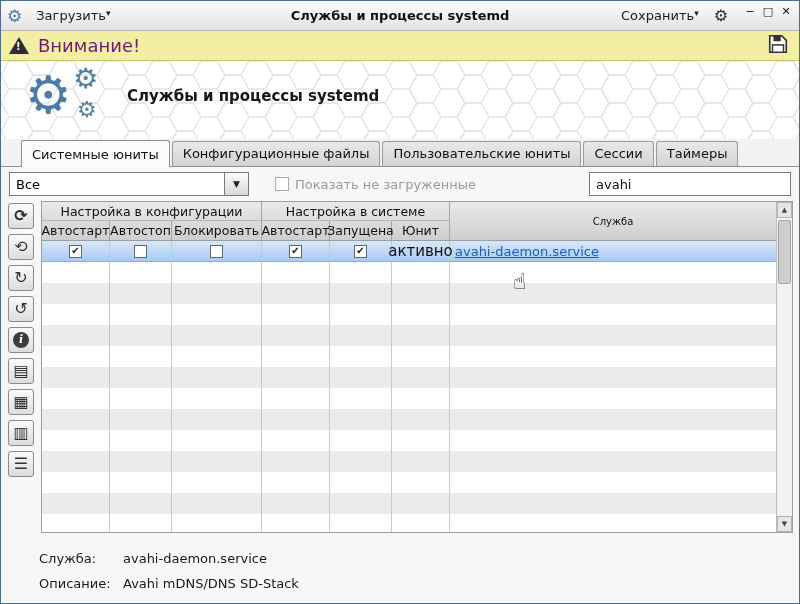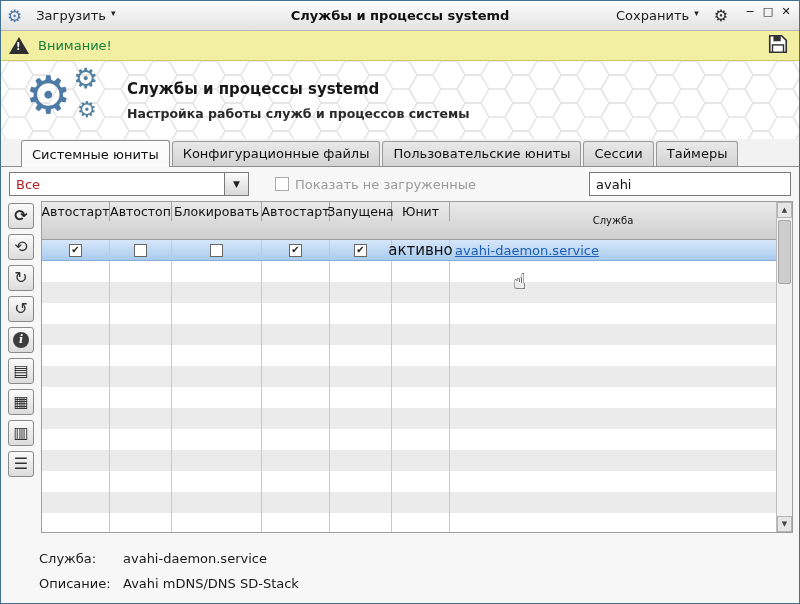--- a/index.html
+++ b/index.html
@@ -7,37 +7,37 @@
   body { width:800px; height:604px; overflow:hidden; }
 
   .window { position:relative; width:800px; height:604px; border:1px solid #46718e;
             background:#f2f2f2; display:flex; flex-direction:column; overflow:hidden; }
 
   
   .titlebar { flex:0 0 30px; display:flex; align-items:center; padding:0 4px 0 6px;
               background:linear-gradient(#fdfdfd,#e2e2e2); border-bottom:1px solid #b9b9b9; position:relative; }
   .app-icon { color:#4d7ba6; font-size:17px; margin-right:6px; }
   .tb-btn { background:none; border:none; font-size:13px; color:#1c1c1c; padding:4px 8px; cursor:default;
-            display:flex; align-items:flex-start; gap:5px; }
+            display:flex; align-items:flex-start; }
   .caret { font-size:9px; color:#222; }
   .tb-title { position:absolute; left:150px; right:150px; text-align:center; font-weight:bold;
               font-size:13px; color:#111; pointer-events:none; }
   .tb-right { margin-left:auto; display:flex; align-items:center; }
   .gear-btn { font-size:16px; color:#2d2d2d; padding:3px 7px; }
   .win-controls { display:flex; align-items:flex-start; margin-left:6px; align-self:flex-start; }
   .win-controls button { background:none; border:none; width:18px; height:17px; font-size:11px;
                          color:#111; line-height:15px; cursor:default; }
 
   
   .warnbar { flex:0 0 30px; background:#f3efa2; border-bottom:1px solid #cdc66d;
              display:flex; align-items:center; padding:0 8px; }
   .warn-tri { position:relative; width:0; height:0; border-left:10px solid transparent;
               border-right:10px solid transparent; border-bottom:17px solid #2e2e2e; margin-right:9px; }
   .warn-tri span { position:absolute; left:-3px; top:4px; color:#fff; font-size:10px; font-weight:bold; }
-  .warn-text { font-size:13px; color:#15803d; }
+  .warn-text { font-size:18px; color:#701a75; }
   .warn-save { margin-left:auto; background:none; border:none; padding:2px; cursor:default; }
 
   
   .banner { flex:0 0 78px; position:relative; background:#fff; overflow:hidden; }
   .hex-bg { position:absolute; left:0; top:0; }
   .banner-inner { position:relative; z-index:1; display:flex; align-items:center; height:100%; padding-left:24px; }
   .logo { position:relative; width:92px; height:66px; flex:0 0 92px; }
   .logo .g-big { position:absolute; left:0; top:2px; font-size:52px; color:#4d7ba6; line-height:1; }
   .logo .g-top { position:absolute; left:48px; top:-2px; font-size:28px; color:#54809f; line-height:1; }
   .logo .g-bot { position:absolute; left:52px; top:32px; font-size:22px; color:#54809f; line-height:1; }
@@ -51,21 +51,21 @@
   .tab { font-size:13px; color:#111; padding:4px 10px 5px; border:1px solid #9a9a9a; border-bottom:none;
          background:linear-gradient(#e9e9e9,#d3d3d3); margin-right:2px; border-radius:3px 3px 0 0; cursor:default; }
   .tab.active { background:#fbfbfb; position:relative; top:1px; padding-top:6px; border-color:#8f8f8f; }
 
   
   .content { flex:1; background:#f7f7f7; display:flex; flex-direction:column; min-height:0; }
 
   .filterrow { flex:0 0 34px; display:flex; align-items:center; padding:4px 8px; gap:10px; }
   .combo { width:240px; height:24px; border:1px solid #7a7a7a; background:#fff; display:flex;
            align-items:center; cursor:default; }
-  .combo-text { flex:1; font-size:13px; padding-left:6px; color:#b91c1c; }
+  .combo-text { flex:1; font-size:13px; padding-left:6px; color:#000000; }
   .combo-arrow { width:24px; height:100%; border-left:1px solid #7a7a7a;
                  background:linear-gradient(#fcfcfc,#d8d8d8); display:flex; align-items:center;
                  justify-content:center; font-size:9px; color:#222; }
   .chk { display:flex; align-items:center; gap:6px; cursor:default; }
   .chk .box { width:14px; height:14px; border:1px solid #777; background:#fff; }
   .chk .lbl { font-size:13px; color:#111; }
   .chk.disabled .lbl { color:#9a9a9a; }
   .chk.disabled .box { border-color:#ababab; }
   .chk2 { margin-left:16px; }
   .search { margin-left:auto; width:202px; height:24px; border:1px solid #7a7a7a; font-size:13px;
@@ -188,21 +188,20 @@
       <rect width="100%" height="100%" fill="url(#hexp)"></rect>
     </svg>
     <div class="banner-inner">
       <div class="logo">
         <span class="g-big">⚙</span>
         <span class="g-top">⚙</span>
         <span class="g-bot">⚙</span>
       </div>
       <div class="banner-text">
         <div class="banner-title">Службы и процессы systemd</div>
-        <div class="banner-sub">Настройка работы служб и процессов системы</div>
       </div>
     </div>
   </div>
 
   <div class="tabsrow">
     <div class="tab active">Системные юниты</div>
     <div class="tab">Конфигурационные файлы</div>
     <div class="tab">Пользовательские юниты</div>
     <div class="tab">Сессии</div>
     <div class="tab">Таймеры</div>
@@ -250,20 +249,24 @@
           </button>
         <button class="b9">
             <span>☰</span>
           </button>
       </div>
 
       <div class="tablewrap">
         <div class="tgrid">
           <div class="thead">
             <div class="thead-left">
+              <div class="grouprow">
+                <div class="group g-cfg">Настройка в конфигурации</div>
+                <div class="group g-sys">Настройка в системе</div>
+              </div>
               <div class="colsrow">
                 <div class="hcell w1">Автостарт</div>
                 <div class="hcell w2">Автостоп</div>
                 <div class="hcell w3">Блокировать</div>
                 <div class="hcell w4">Автостарт</div>
                 <div class="hcell w5">Запущена</div>
                 <div class="hcell w6">Юнит</div>
               </div>
             </div>
             <div class="thead-svc">Служба</div>

